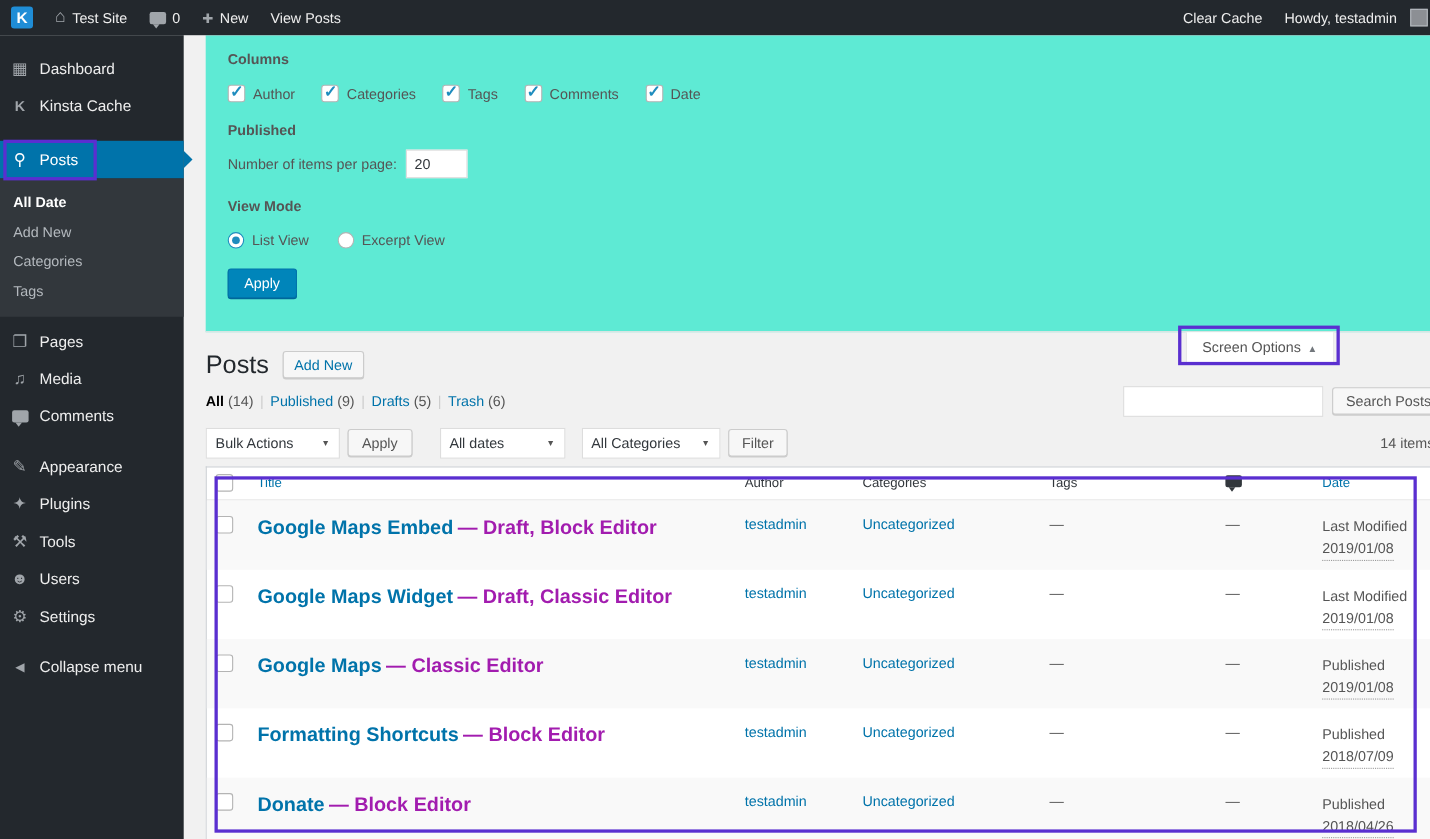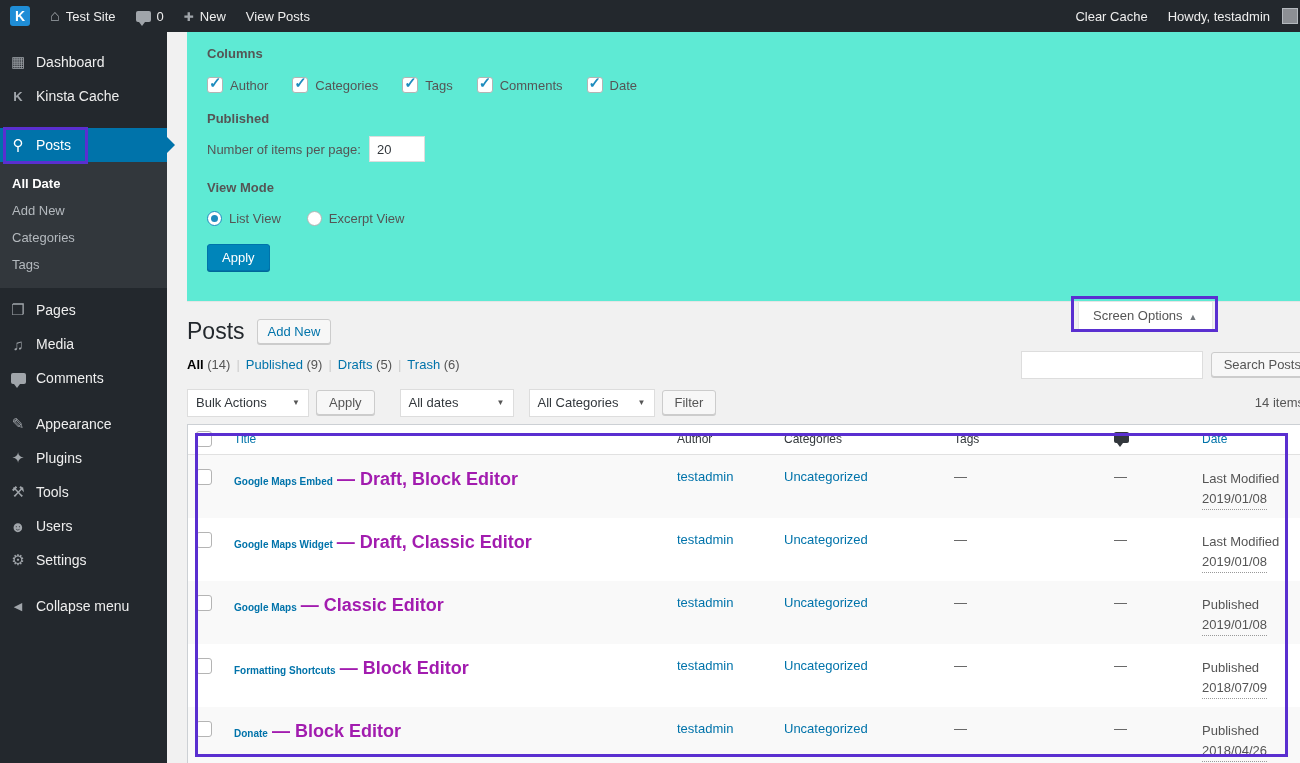--- a/index.html
+++ b/index.html
@@ -98,21 +98,21 @@
   .t-header,.t-row{display:grid;grid-template-columns:33px 456px 107px 170px 160px 88px 1fr;align-items:start}
   .t-header{height:30px;border-bottom:1px solid #e1e1e1;align-items:center}
   .t-header .hcell{font-size:12px;color:#32373c}
   .hcell.sortable{color:#0073aa;cursor:pointer}
   .cell-pad{padding-left:13px}
   .t-cb{width:16px;height:16px;border:1px solid #b4b4b4;border-radius:3px;background:#fff;margin-left:8px;cursor:pointer;flex:none}
   .t-row{min-height:63px}
   .t-row.alt{background:#f9f9f9}
   .t-row .t-cb{margin-top:14px}
   .t-row>div{padding-top:14px}
-  .row-title a{font-weight:bold;font-size:10px}
+  .row-title a{font-weight:bold;font-size:18px}
   .row-state{font-weight:600;color:#a21caf;font-size:18px;margin-left:4px}
   .dash{color:#555}
   .date-cell{line-height:1.55;color:#555}
   .date-val{border-bottom:1px dotted #999;display:inline-block}
 </style>
 </head>
 <body>
 
 <div class="annot" id="annot-posts"></div>
 <div class="annot" id="annot-tab"></div>

